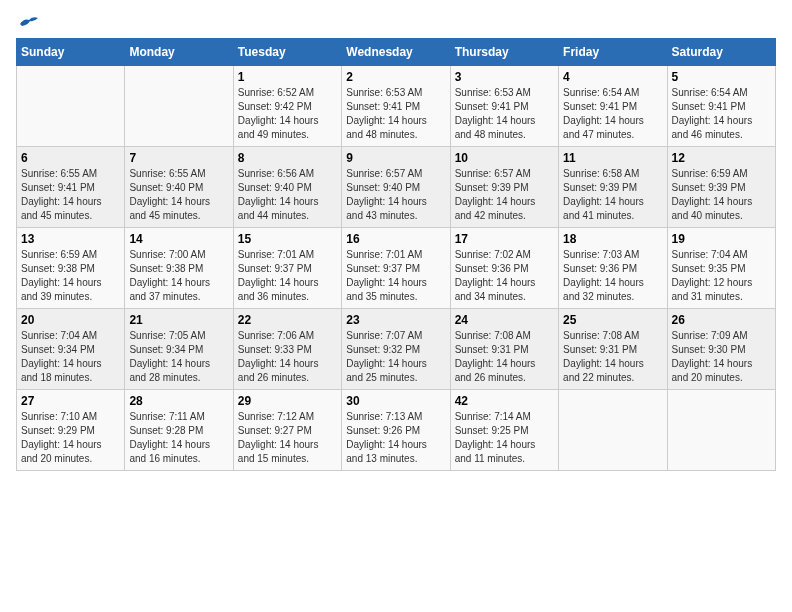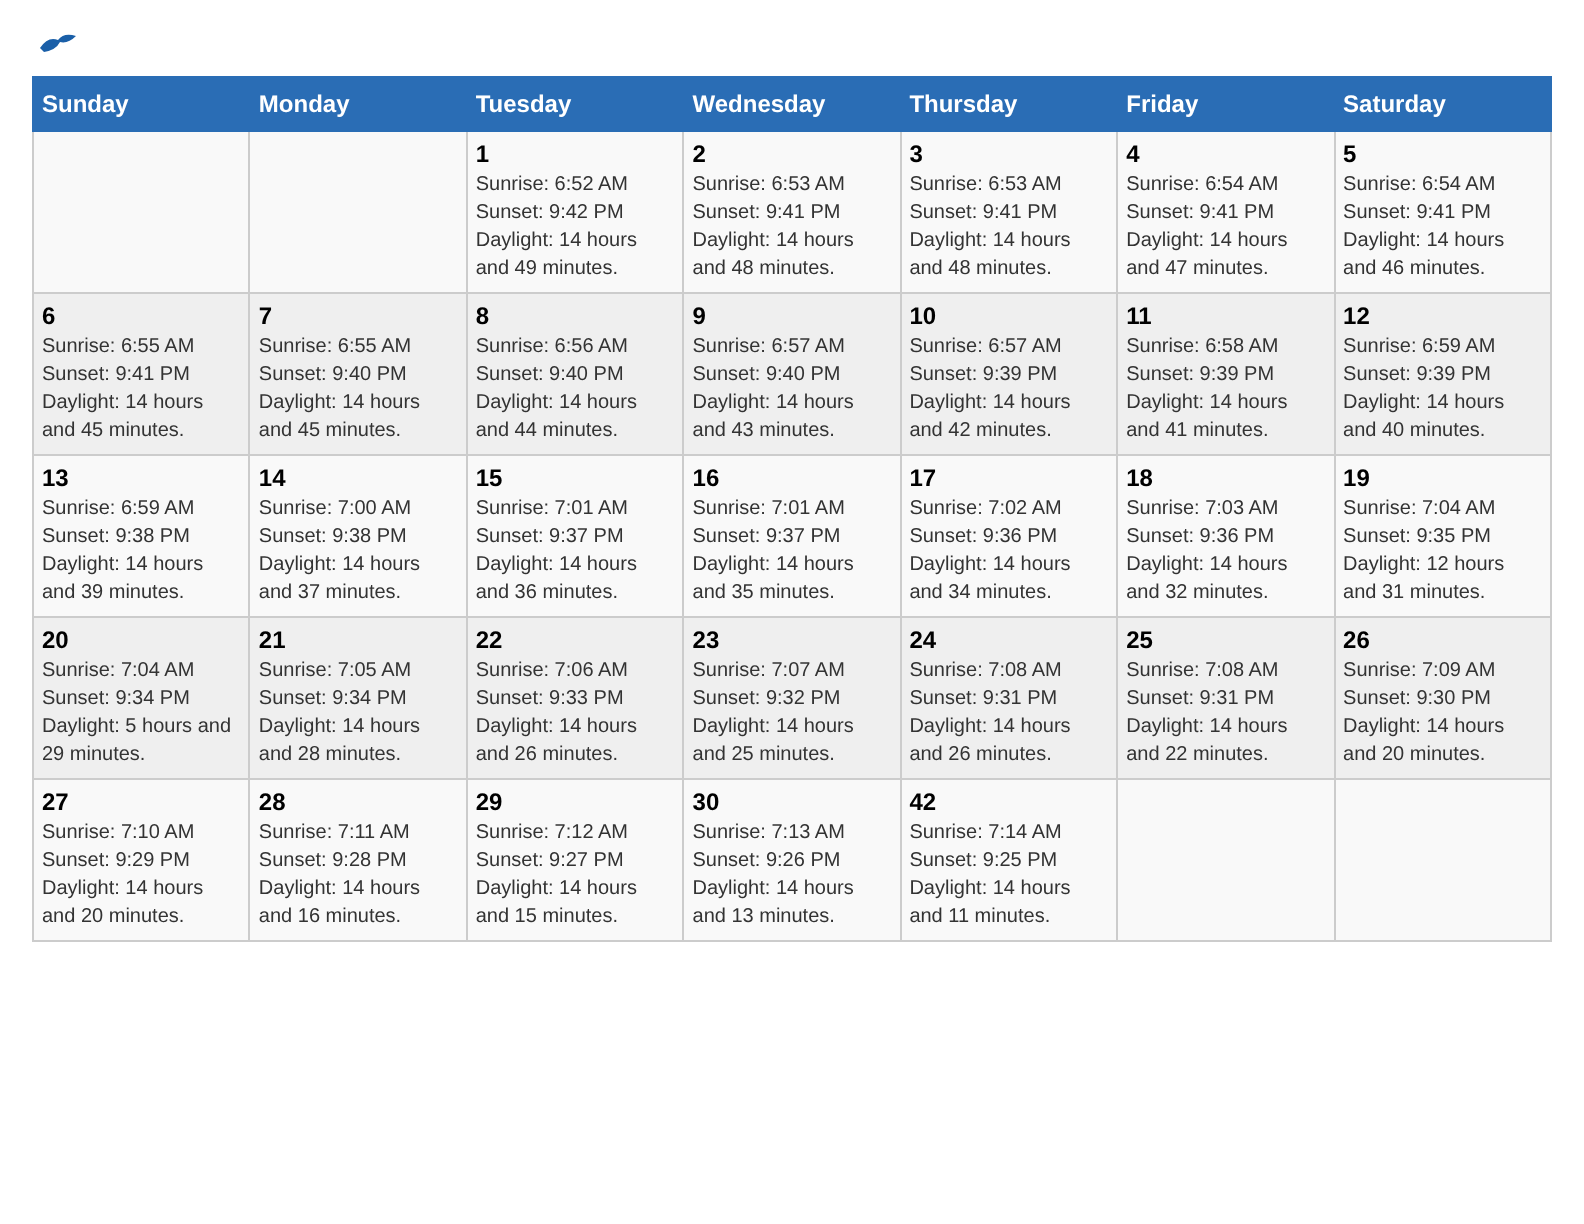--- a/index.html
+++ b/index.html
@@ -228,21 +228,21 @@
         <span class="cell-text">Sunrise: 7:04 AM</span><br>
         <span class="cell-text">Sunset: 9:35 PM</span><br>
         <span class="cell-text">Daylight: 12 hours and 31 minutes.</span>
       </td>
       </tr>
       <tr>
         <td>
         <span class="day-num">20</span>
         <span class="cell-text">Sunrise: 7:04 AM</span><br>
         <span class="cell-text">Sunset: 9:34 PM</span><br>
-        <span class="cell-text">Daylight: 5 hours and 29 minutes.</span>
+        <span class="cell-text">Daylight: 14 hours and 18 minutes.</span>
       </td>
         <td>
         <span class="day-num">21</span>
         <span class="cell-text">Sunrise: 7:05 AM</span><br>
         <span class="cell-text">Sunset: 9:34 PM</span><br>
         <span class="cell-text">Daylight: 14 hours and 28 minutes.</span>
       </td>
         <td>
         <span class="day-num">22</span>
         <span class="cell-text">Sunrise: 7:06 AM</span><br>

